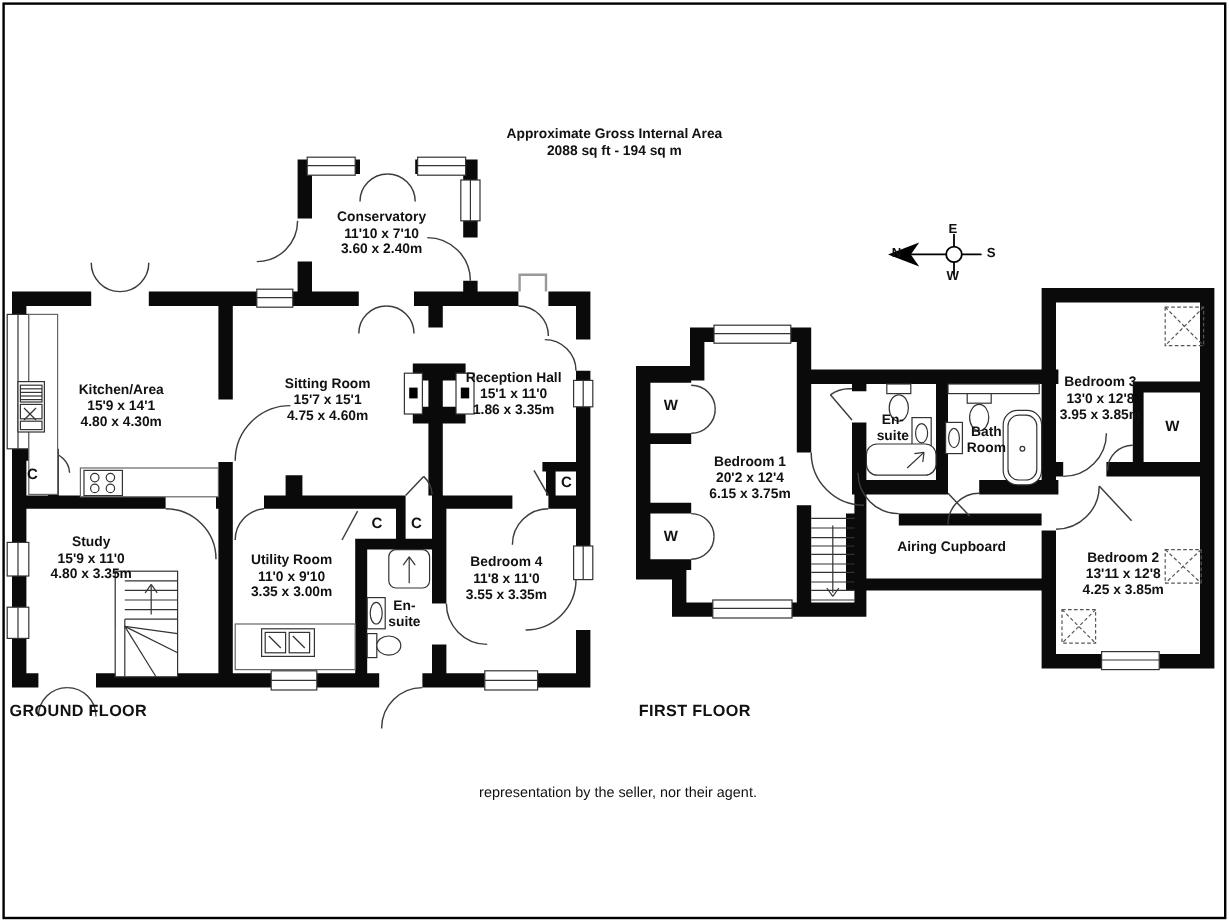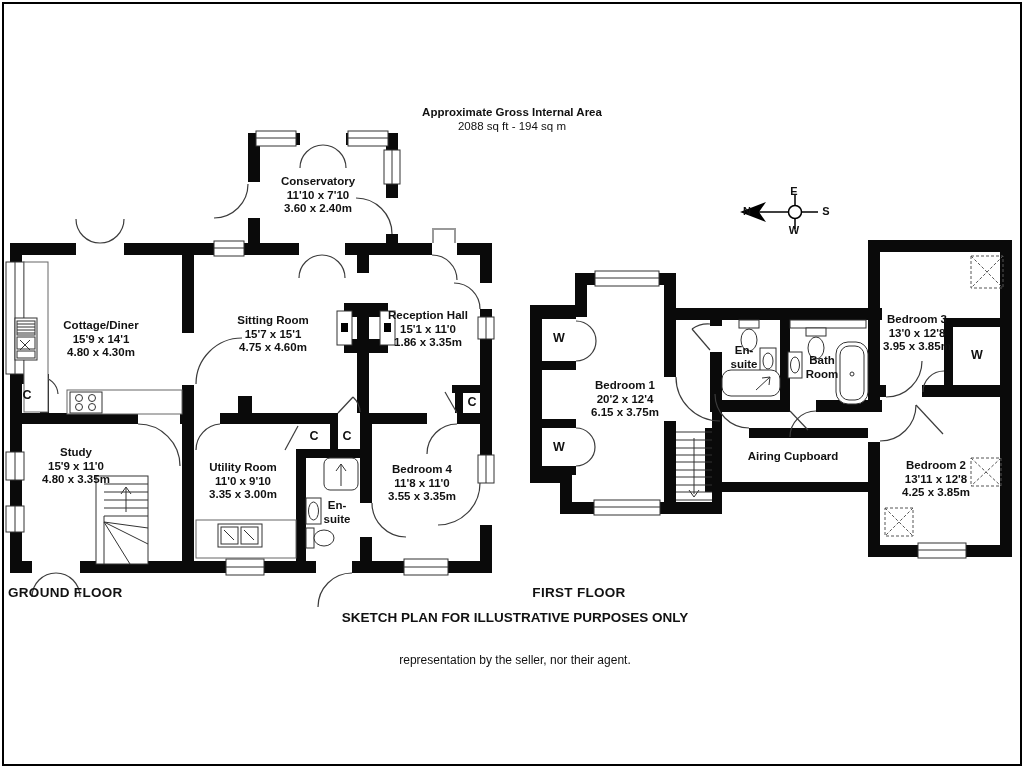--- a/index.html
+++ b/index.html
@@ -5,21 +5,21 @@
   html,body{margin:0;padding:0;background:#fff;}
   #page{position:relative;width:1024px;height:768px;background:#fff;overflow:hidden;
         font-family:"Liberation Sans",sans-serif;color:#111;}
   #frame{position:absolute;left:2px;top:2px;right:2px;bottom:2px;border:2px solid #000;pointer-events:none;}
   #plan-svg{position:absolute;left:0;top:0;}
   .page-title{position:absolute;left:512px;top:80px;transform:translateX(-50%);
               font-weight:bold;font-size:20px;white-space:nowrap;}
   .area-label{position:absolute;left:512px;top:106px;transform:translateX(-50%);
               font-weight:bold;font-size:11.5px;white-space:nowrap;}
   .area-value{position:absolute;left:512px;top:120px;transform:translateX(-50%);
-              font-weight:normal;font-size:11.5px;white-space:nowrap;}
+              font-weight:bold;font-size:11.5px;white-space:nowrap;}
   .room-label{position:absolute;transform:translateX(-50%);text-align:center;
               font-weight:bold;font-size:11.5px;line-height:13.5px;white-space:nowrap;}
   .marker{position:absolute;transform:translateX(-50%);font-weight:bold;font-size:12.5px;}
   .compass-letter{position:absolute;transform:translateX(-50%);font-weight:bold;font-size:11px;}
   .floor-caption{position:absolute;font-weight:bold;font-size:13.5px;letter-spacing:.3px;white-space:nowrap;}
   .footer-bold{position:absolute;left:515px;transform:translateX(-50%);
                font-weight:bold;font-size:13.5px;white-space:nowrap;}
   .footer-line{position:absolute;left:515px;transform:translateX(-50%);
                font-size:12px;white-space:nowrap;}
 </style>
@@ -294,21 +294,21 @@
 
   <div class="area-label">Approximate Gross Internal Area</div>
   <div class="area-value">2088 sq ft - 194 sq m</div>
 
   <div class="room-label" style="left:318px;top:175px">
     <span style="display:block">Conservatory</span>
     <span style="display:block">11'10 x 7'10</span>
     <span style="display:block">3.60 x 2.40m</span>
   </div>
   <div class="room-label" style="left:101px;top:319px">
-    <span style="display:block">Cottage/Diner</span>
+    <span style="display:block">Kitchen/Area</span>
     <span style="display:block">15'9 x 14'1</span>
     <span style="display:block">4.80 x 4.30m</span>
   </div>
   <div class="room-label" style="left:273px;top:314px">
     <span style="display:block">Sitting Room</span>
     <span style="display:block">15'7 x 15'1</span>
     <span style="display:block">4.75 x 4.60m</span>
   </div>
   <div class="room-label" style="left:428px;top:309px">
     <span style="display:block">Reception Hall</span>
@@ -371,15 +371,14 @@
   <div class="marker" style="left:977px;top:348px">W</div>
 
   <div class="compass-letter" style="left:747px;top:205px">N</div>
   <div class="compass-letter" style="left:794px;top:185px">E</div>
   <div class="compass-letter" style="left:826px;top:205px">S</div>
   <div class="compass-letter" style="left:794px;top:224px">W</div>
 
   <div class="floor-caption" style="left:8px;top:585px">GROUND FLOOR</div>
   <div class="floor-caption" style="left:579px;top:585px;transform:translateX(-50%)">FIRST FLOOR</div>
 
-  <div class="footer-bold" style="top:610px">SKETCH PLAN FOR ILLUSTRATIVE PURPOSES ONLY</div>
   <div class="footer-line" style="top:653px">representation by the seller, nor their agent.</div>
 </div>
 
 </body></html>

